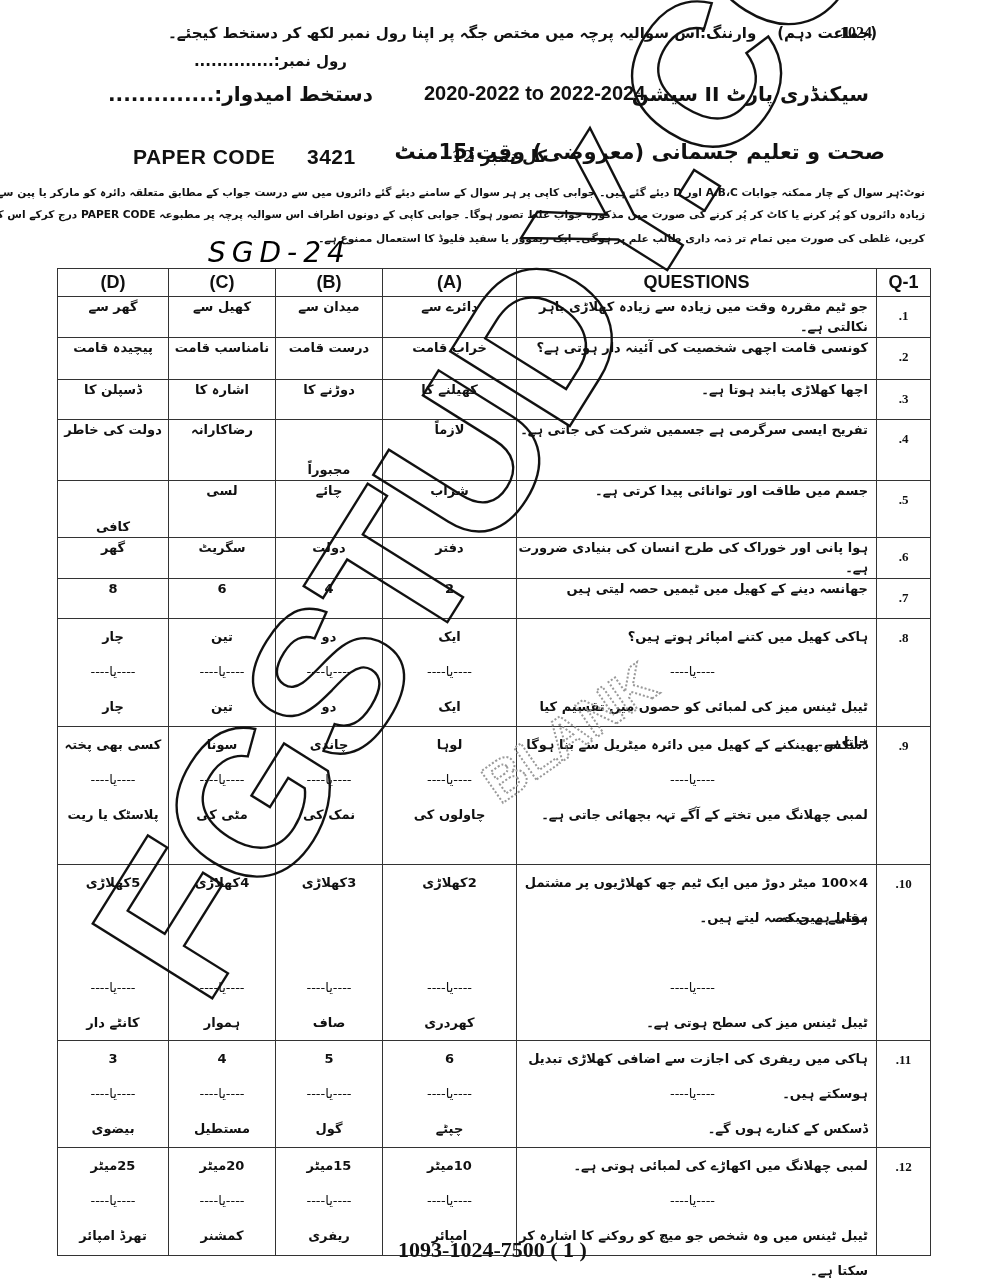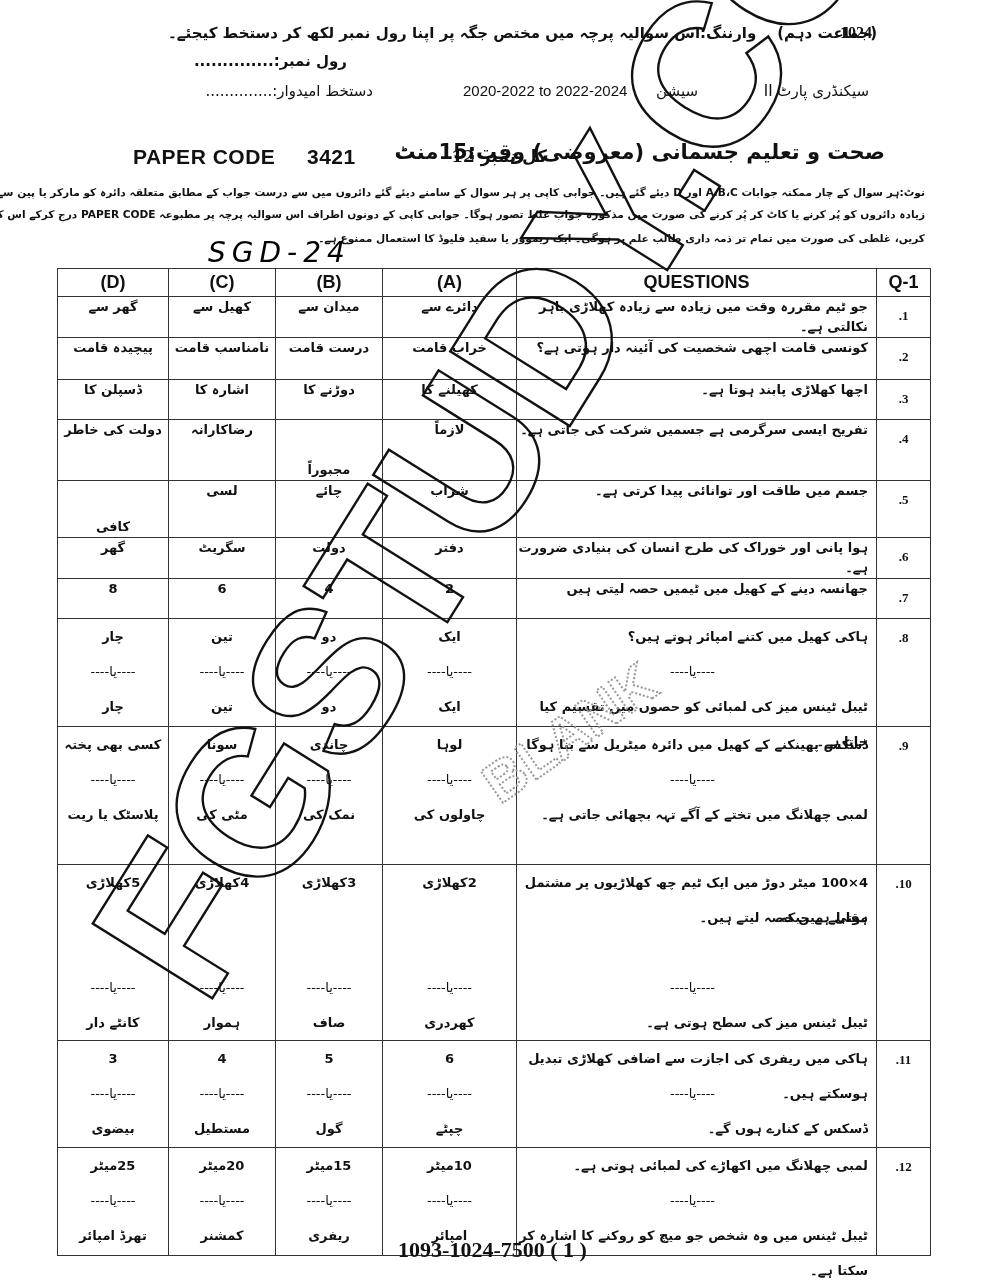--- a/index.html
+++ b/index.html
@@ -8,21 +8,21 @@
     font-family: "DejaVu Sans", sans-serif; color: #111;
   }
   .abs { position: absolute; }
   .urdu { direction: rtl; font-family: "DejaVu Sans", sans-serif; white-space: nowrap; }
   .bold { font-weight: bold; }
   .serif { font-family: "DejaVu Serif", serif; }
   .hdr1 { top: 24px; right: 108px; font-size: 15px; font-weight: bold; }
   .code1024 { top: 24px; left: 840px; font-size: 16px; font-family: "Liberation Serif", serif; font-weight: bold; }
   .roll { top: 52px; left: 122px; font-size: 15px; font-weight: bold; }
   .dots { letter-spacing: -1px; }
-  .line2 { top: 82px; font-size: 15px; font-weight: normal; margin-left: 39px; }
+  .line2 { top: 82px; font-size: 20px; font-weight: bold; }
   .line3 { top: 140px; font-size: 21px; font-weight: bold; }
   .papercode { top: 145px; left: 133px; font-family: "Liberation Sans", sans-serif; font-size: 21px; font-weight: bold; letter-spacing: 0.5px; }
   .notes { font-size: 11px; right: 60px; }
   .handwrite { top: 236px; left: 208px; font-family: "DejaVu Sans", sans-serif; font-size: 28px; font-style: italic; letter-spacing: 6px; color: #000000; }
 
   table.q {
     position: absolute; left: 57px; top: 268px; border-collapse: collapse; table-layout: fixed;
     width: 873px;
   }
   table.q td, table.q th {

